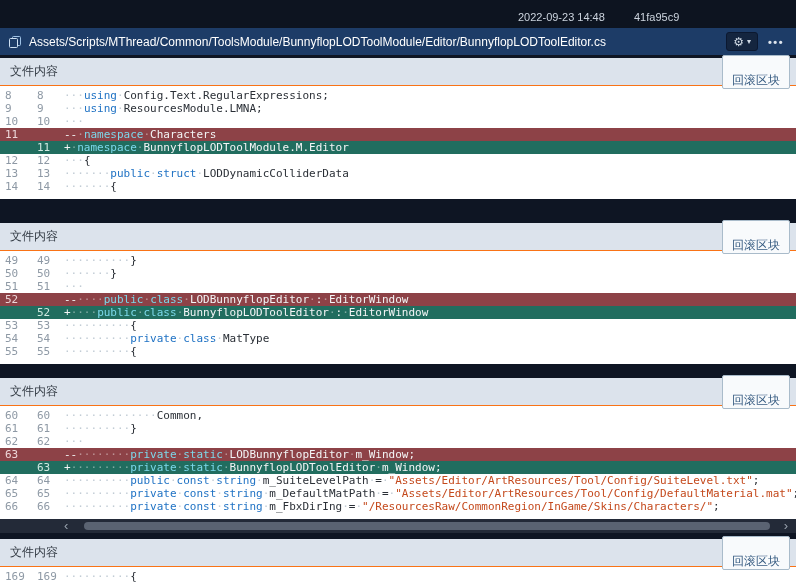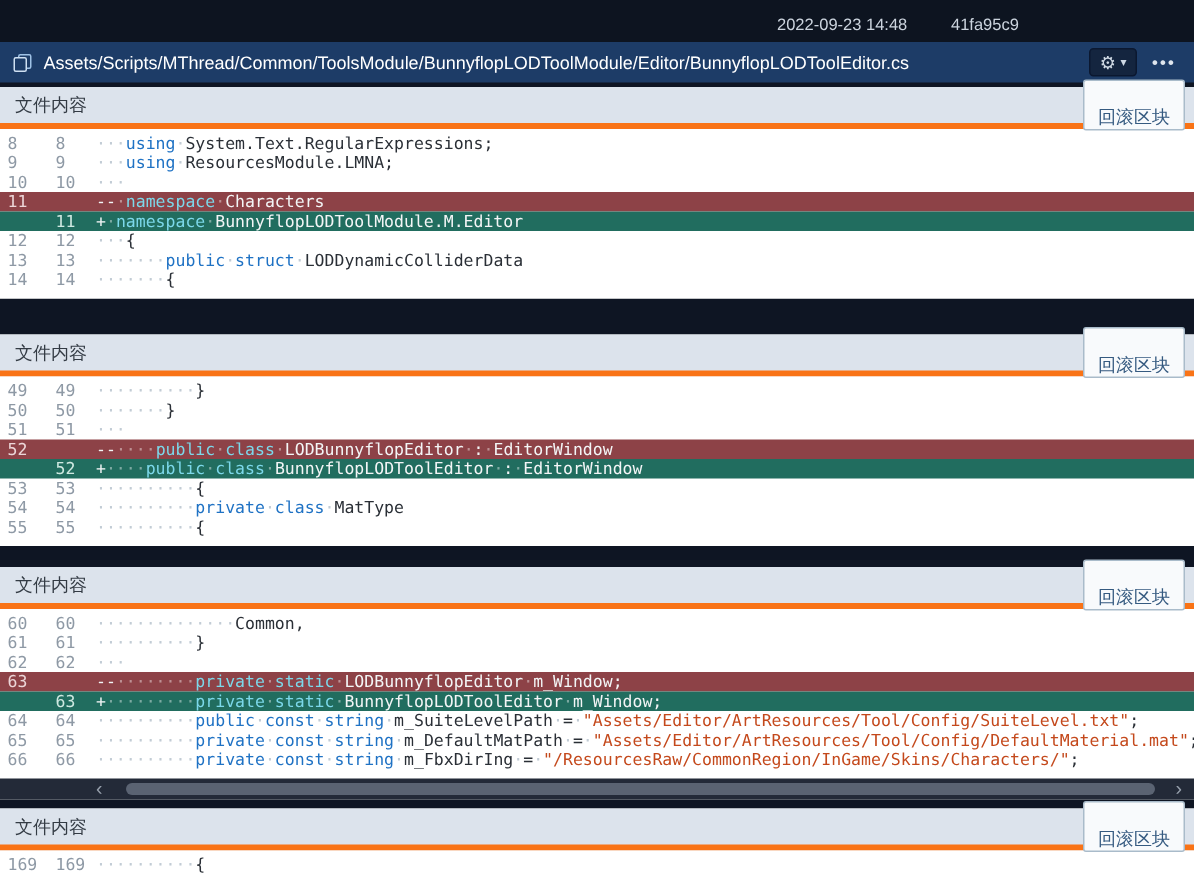--- a/index.html
+++ b/index.html
@@ -20,21 +20,21 @@
   .path-text{color:#ffffff;font-size:12px;font-weight:400;margin-left:7px;white-space:nowrap;overflow:hidden}
   .pb-spacer{flex:1}
   .gear-btn{display:flex;align-items:center;gap:3px;height:19px;padding:0 6px;background:#14253f;border:1px solid #0b1830;border-radius:3px;color:#cfd9e4;cursor:pointer}
   .gear-glyph{font-size:12px;line-height:1}
   .caret{font-size:8px;line-height:1}
   .more-btn{background:none;border:none;color:#dfe6ee;font-size:11px;font-weight:700;letter-spacing:1.5px;margin:0 6px 0 10px;cursor:pointer}
 
   
   #sections{padding-top:3px}
   .diff-section{background:#ffffff}
-  .sec-head{height:28px;background:#dce3ec;display:flex;align-items:center;justify-content:space-between;padding:0 6px 0 10px;border-bottom:4px solid #f97316}
+  .sec-head{height:28px;background:#dce3ec;display:flex;align-items:center;justify-content:space-between;padding:0 6px 0 10px;border-bottom:1px solid #f97316}
   .sec-title{font-size:12px;color:#333b44}
   .rollback{font-size:12px;color:#355a80;background:#f8fafc;border:1px solid #a9bbca;border-radius:2px;height:19px;padding:16px 9px;cursor:pointer;font-family:Liberation Serif, serif}
   .codeblock{padding:3px 0 6px;background:#ffffff}
   .row{display:flex;height:13px;line-height:13px;font-family:"DejaVu Sans Mono",monospace;font-size:11px;white-space:pre}
   .g{width:32px;flex:none;padding-left:5px;color:#8e99a5}
   .codeline{flex:1;overflow:hidden}
   .row.del{background:#8d4247}
   .row.add{background:#216d5f}
   .row.del .g{color:#ecd6d8}
   .row.add .g{color:#cfe9e1}
@@ -85,21 +85,21 @@
   <button class="more-btn">•••</button>
 </div>
 
 <div id="sections">
     <section class="diff-section" style="margin-bottom: 24px;">
       <div class="sec-head">
         <span class="sec-title">文件内容</span>
         <button class="rollback">回滚区块</button>
       </div>
       <div class="codeblock">
-        <div class="row ctx"><span class="g">8</span><span class="g">8</span><span class="codeline"><span class="seg-d">···</span><span class="seg-k">using</span><span class="seg-d">·</span><span class="seg-t">System.Text.RegularExpressions;</span></span></div>
+        <div class="row ctx"><span class="g">8</span><span class="g">8</span><span class="codeline"><span class="seg-d">···</span><span class="seg-k">using</span><span class="seg-d">·</span><span class="seg-t">Config.Text.RegularExpressions;</span></span></div>
         <div class="row ctx"><span class="g">9</span><span class="g">9</span><span class="codeline"><span class="seg-d">···</span><span class="seg-k">using</span><span class="seg-d">·</span><span class="seg-t">ResourcesModule.LMNA;</span></span></div>
         <div class="row ctx"><span class="g">10</span><span class="g">10</span><span class="codeline"><span class="seg-d">···</span></span></div>
         <div class="row del"><span class="g">11</span><span class="g"></span><span class="codeline"><span class="seg-m">--</span><span class="seg-d">·</span><span class="seg-k">namespace</span><span class="seg-d">·</span><span class="seg-t">Characters</span></span></div>
         <div class="row add"><span class="g"></span><span class="g">11</span><span class="codeline"><span class="seg-m">+</span><span class="seg-d">·</span><span class="seg-k">namespace</span><span class="seg-d">·</span><span class="seg-t">BunnyflopLODToolModule.M.Editor</span></span></div>
         <div class="row ctx"><span class="g">12</span><span class="g">12</span><span class="codeline"><span class="seg-d">···</span><span class="seg-t">{</span></span></div>
         <div class="row ctx"><span class="g">13</span><span class="g">13</span><span class="codeline"><span class="seg-d">·······</span><span class="seg-k">public</span><span class="seg-d">·</span><span class="seg-k">struct</span><span class="seg-d">·</span><span class="seg-t">LODDynamicColliderData</span></span></div>
         <div class="row ctx"><span class="g">14</span><span class="g">14</span><span class="codeline"><span class="seg-d">·······</span><span class="seg-t">{</span></span></div>
       </div>
     </section>
     <section class="diff-section" style="margin-bottom: 14px;">

